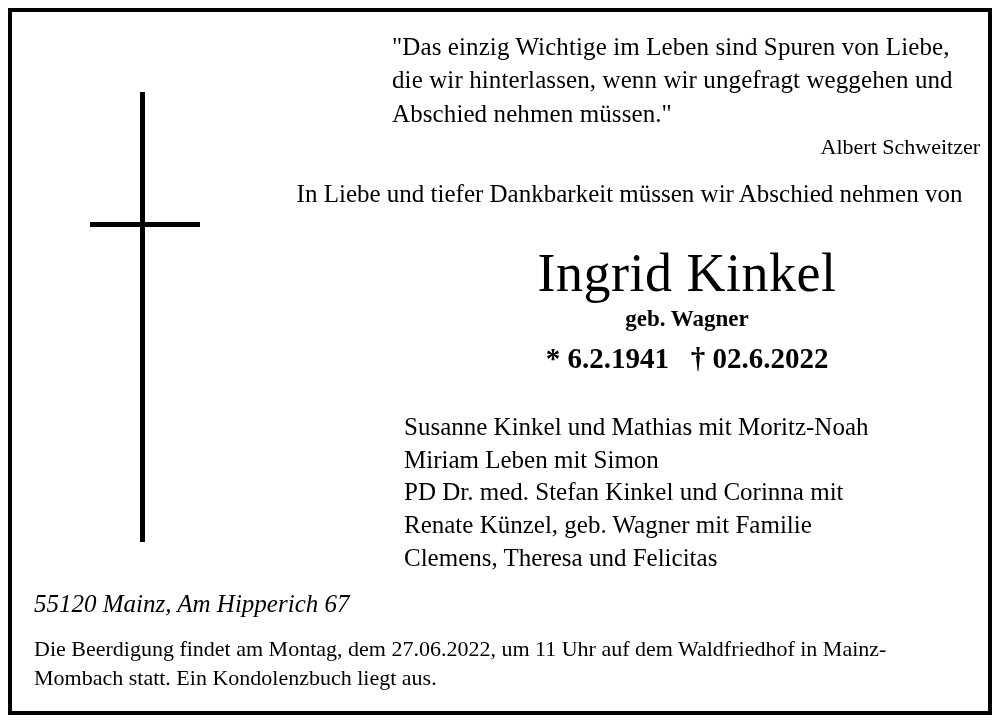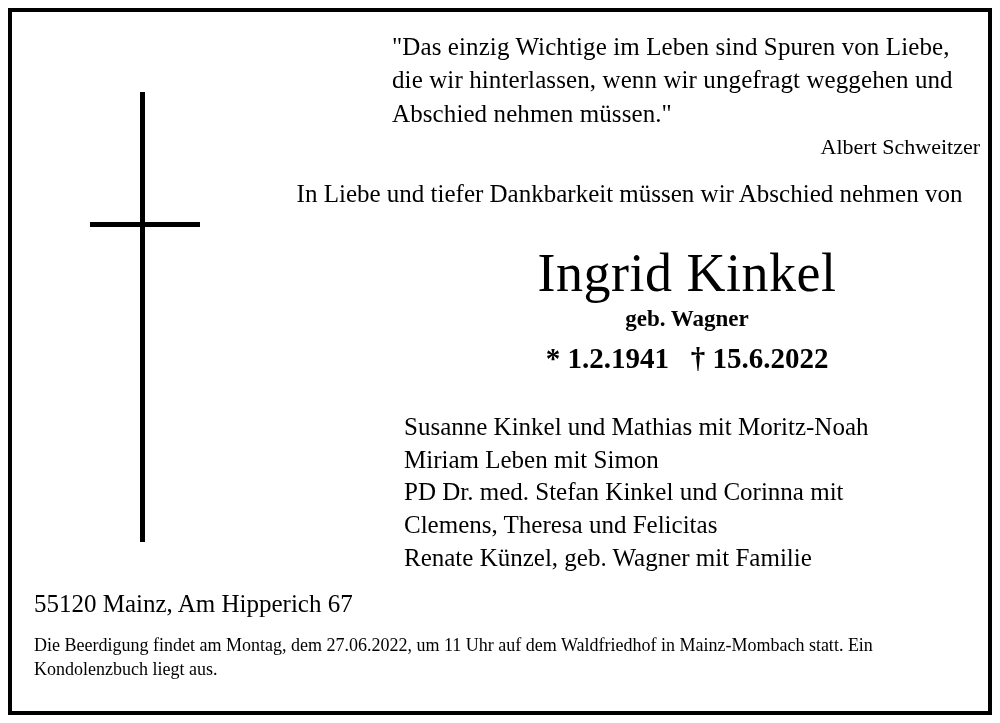--- a/index.html
+++ b/index.html
@@ -122,27 +122,28 @@
     text-align: left;
     padding-left: 12px;
   }
 
   
   .address {
     position: absolute;
     left: 22px;
     top: 578px;
     font-size: 25px;
+    font-style: italic;
   }
   .funeral {
     position: absolute;
     left: 22px;
     top: 622px;
     width: 940px;
-    font-size: 18px;
+    font-size: 22px;
     line-height: 1.33;
   }
 </style>
 </head>
 <body>
 
 <div class="page">
   <div class="frame">
     <div class="inner">
 
@@ -152,28 +153,28 @@
       </div>
 
       <div class="content">
         <div class="quote">"Das einzig Wichtige im Leben sind Spuren von Liebe, die wir hinterlassen, wenn wir ungefragt weggehen und Abschied nehmen müssen."</div>
         <div class="quote-author">Albert Schweitzer</div>
 
         <div class="intro">In Liebe und tiefer Dankbarkeit müssen wir Abschied nehmen von</div>
 
         <div class="name">Ingrid Kinkel</div>
         <div class="maiden">geb. Wagner</div>
-        <div class="dates">* 1.2.1941   † 15.6.2022</div>
+        <div class="dates">* 6.2.1941   † 02.6.2022</div>
 
         <div class="survivors">
           <div>Susanne Kinkel und Mathias mit Moritz-Noah</div>
           <div>Miriam Leben mit Simon</div>
           <div>PD Dr. med. Stefan Kinkel und Corinna mit</div>
+          <div>Renate Künzel, geb. Wagner mit Familie</div>
           <div>Clemens, Theresa und Felicitas</div>
-          <div>Renate Künzel, geb. Wagner mit Familie</div>
         </div>
       </div>
 
       <div class="address">55120 Mainz, Am Hipperich 67</div>
       <div class="funeral">Die Beerdigung findet am Montag, dem 27.06.2022, um 11 Uhr auf dem Waldfriedhof in Mainz-Mombach statt. Ein Kondolenzbuch liegt aus.</div>
 
     </div>
   </div>
 </div>
 

